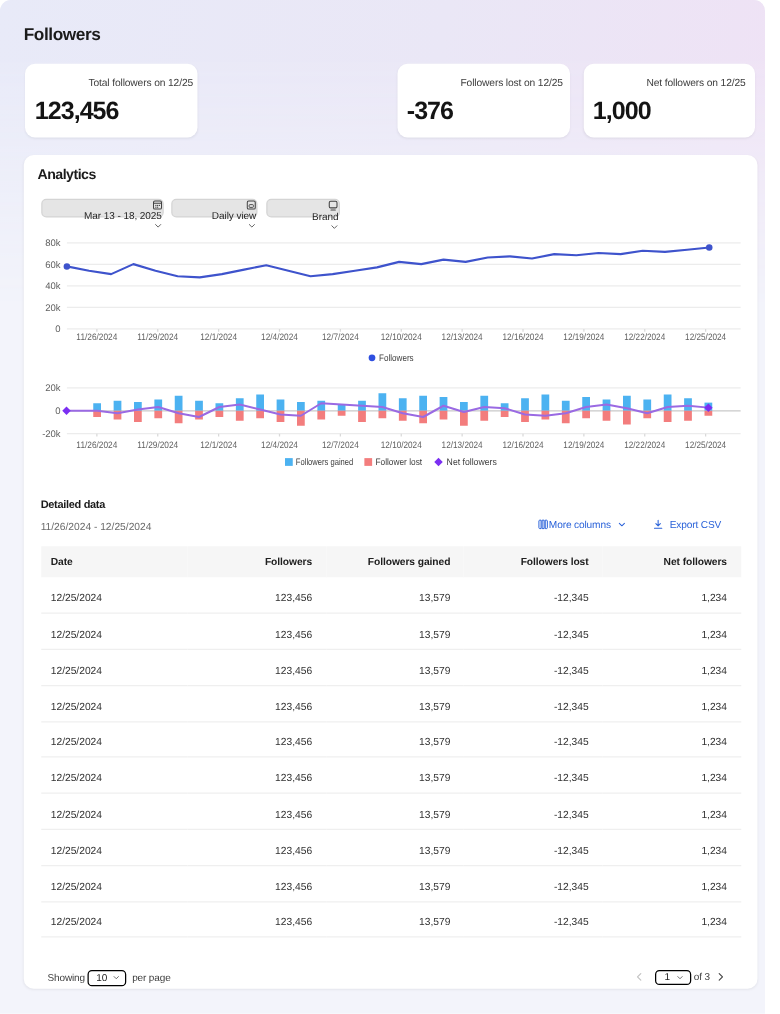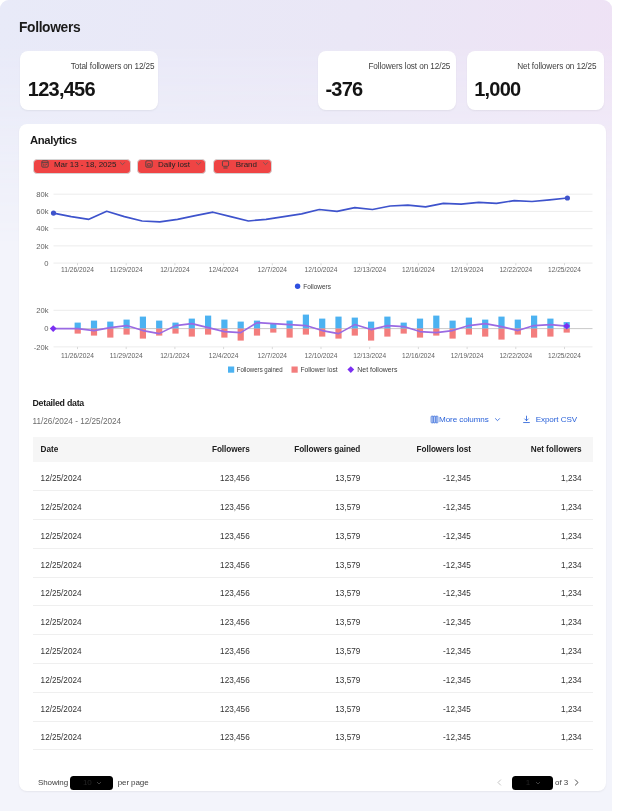--- a/index.html
+++ b/index.html
@@ -6,33 +6,33 @@
 .grad { position:absolute; top:0; left:0; width:100%; height:250px;
   background:linear-gradient(99deg,#e8eaf8 0%,#eae7f6 55%,#efe2f5 100%);
   -webkit-mask-image:linear-gradient(to bottom,#000 45px,transparent 245px);
   mask-image:linear-gradient(to bottom,#000 45px,transparent 245px); }
 .h1 { position:absolute; left:19px; top:19.6px; font-size:13.8px; font-weight:bold; color:#1b1b1b; letter-spacing:-0.35px; }
 .scard { position:absolute; top:51px; width:137.7px; height:59px; background:#fff; border-radius:8px; box-shadow:0 1px 2px rgba(0,0,0,0.06); }
 .slab { position:absolute; left:7.5px; top:11.3px; font-size:8.2px; color:#3e3e3e; letter-spacing:-0.1px; white-space:nowrap;margin-left:43px; }
 .sval { position:absolute; left:7.5px; top:27px; font-size:20px; font-weight:bold; color:#141414; letter-spacing:-0.75px; }
 .bigcard { position:absolute; left:19.3px; top:123.5px; width:586.5px; height:667.5px; background:#fff; border-radius:8px; box-shadow:0 1px 2px rgba(0,0,0,0.06); }
 .h2 { position:absolute; left:30px; top:133.8px; font-size:11.3px; font-weight:bold; color:#1b1b1b; letter-spacing:-0.4px;text-align:right; }
-.btn { position:absolute; top:158.5px; height:15.4px; border:1px solid #d4d4d4; border-radius:4px; background:#ef4444; display:flex; align-items:flex-start; font-size:8px; color:#242424; letter-spacing:-0.05px; white-space:nowrap; }
+.btn { position:absolute; top:158.5px; height:15.4px; border:1px solid #d4d4d4; border-radius:4px; background:#e5e5e5; display:flex; align-items:flex-end; font-size:8px; color:#242424; letter-spacing:-0.05px; white-space:nowrap;flex-direction:column; }
 .btn svg { flex:none; }
 .chart { position:absolute; left:0; }
 .h3 { position:absolute; left:32.5px; top:397.5px; font-size:8.8px; font-weight:bold; color:#1b1b1b; letter-spacing:-0.25px; }
 .sub { position:absolute; left:32.5px; top:416.5px; font-size:8.2px; color:#6b6b6b; }
 .tools { position:absolute; top:415px; right:35px; display:flex; align-items:center; font-size:8.1px; letter-spacing:-0.1px; color:#2a62d9; }
 .tbl { position:absolute; left:33px; top:436.5px; width:559.5px; border-collapse:collapse; table-layout:fixed; }
 .tbl th { background:#f6f6f6; font-size:8.2px; font-weight:bold; color:#202020; height:25.5px; text-align:right; padding-right:10.9px; letter-spacing:-0.05px; }
 .tbl th.l, .tbl td.l { text-align:left; padding-left:7.6px; padding-right:0; }
 .tbl td { font-size:8.2px; color:#333; height:28.8px; padding-top:4.8px; text-align:right; padding-right:10.9px; border-bottom:1px solid #efefef; background:#fff; }
 .foot { position:absolute; left:33px; top:750.8px; width:559.5px; height:31px;margin-top:16px; }
 .showing { position:absolute; left:5px; top:9px; display:flex; align-items:center; font-size:8px; letter-spacing:-0.1px; color:#3e3e3e; }
-.selbox { border:7px solid #000000; border-radius:3.5px; height:13px; display:inline-flex; align-items:center; padding:0 4px 0 6px; margin:0 5px 0 2px; color:#242424; }
+.selbox { border:1px solid #000000; border-radius:3.5px; height:13px; display:inline-flex; align-items:center; padding:0 4px 0 6px; margin:0 5px 0 2px; color:#242424; }
 .pager { position:absolute; right:11.5px; top:9px; display:flex; align-items:center; font-size:8px; letter-spacing:-0.1px; color:#3e3e3e; }
 </style></head>
 <body>
 <div class="page">
   <div class="grad"></div>
   <div class="h1">Followers</div>
   <div class="scard" style="left:20.3px">
       <div class="slab">Total followers on 12/25</div>
       <div class="sval">123,456</div>
     </div>
@@ -61,21 +61,21 @@
         <svg width="7" height="7" viewBox="0 0 12 12" fill="none">
           <path d="M2.5 4.5L6 8l3.5-3.5" stroke="#5a5a5a" stroke-width="1.3" stroke-linecap="round" stroke-linejoin="round"></path>
         </svg>
       </span>
     </div>
   <div class="btn" style="left:137px;width:69px;padding-left:6.5px">
       <svg width="8" height="8" viewBox="0 0 16 16" fill="none">
         <rect x="1.6" y="1.6" width="12.8" height="12.8" rx="2.2" stroke="#424242" stroke-width="1.7"></rect>
         <rect x="4.6" y="7.4" width="6.8" height="4.4" rx="1.2" stroke="#424242" stroke-width="1.5"></rect>
       </svg>
-      <span style="margin-left:5.5px">Daily lost</span>
+      <span style="margin-left:5.5px">Daily view</span>
       <span style="margin-left:5px;display:flex">
         <svg width="7" height="7" viewBox="0 0 12 12" fill="none">
           <path d="M2.5 4.5L6 8l3.5-3.5" stroke="#5a5a5a" stroke-width="1.3" stroke-linecap="round" stroke-linejoin="round"></path>
         </svg>
       </span>
     </div>
   <div class="btn" style="left:212.8px;width:59px;padding-left:7.5px">
       <svg width="9" height="9" viewBox="0 0 16 16" fill="none">
         <rect x="2.5" y="1.8" width="11" height="9.4" rx="2" stroke="#424242" stroke-width="1.5"></rect>
         <path d="M5 14.2h6" stroke="#424242" stroke-width="1.6" stroke-linecap="round"></path>

